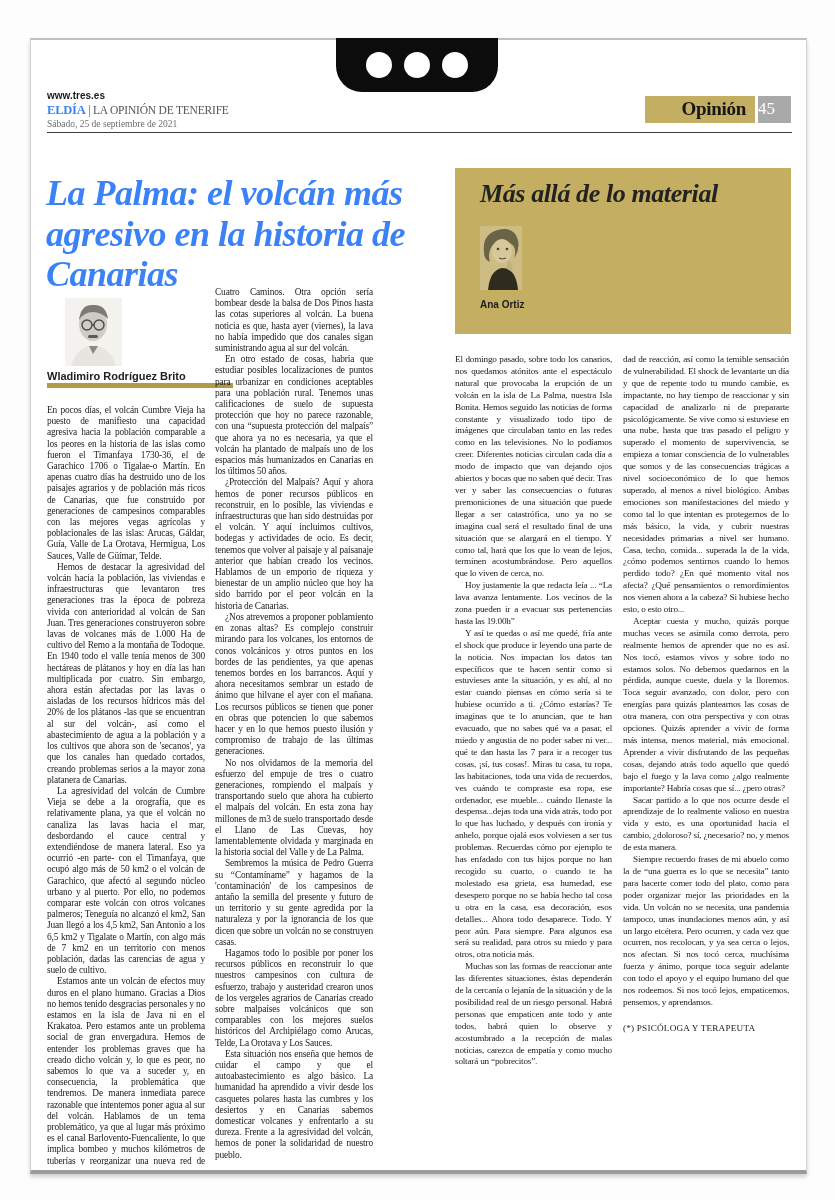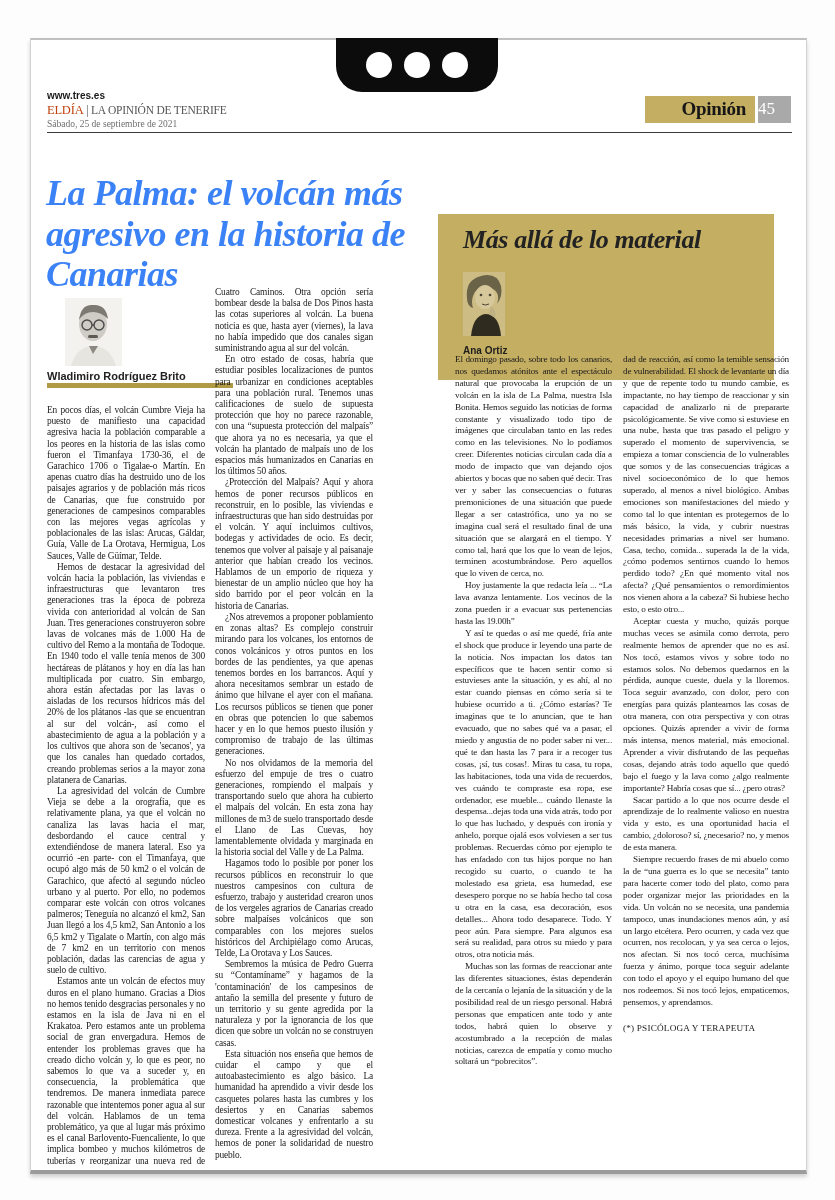--- a/index.html
+++ b/index.html
@@ -15,21 +15,21 @@
   
   .viewer-tab { position:absolute; left:336px; top:38px; width:162px; height:54px;
                 background:#0c0c0c; border-radius:0 0 26px 26px; z-index:20;
                 display:flex; align-items:center; justify-content:center; gap:12px; }
   .viewer-tab .dot { width:26px; height:26px; border-radius:50%; background:#ffffff; }
 
   
   .hdr { position:absolute; left:16px; top:50px; width:745px; }
   .hdr-url  { font-family:"Liberation Sans",sans-serif; font-weight:bold; font-size:10px; color:#1a1a1a; }
   .hdr-mast { margin-top:2px; font-size:12.5px; color:#333; letter-spacing:-0.2px; }
-  .hdr-mast .mast-bold { font-weight:normal; color:#c2410c;margin-top:24px; }
+  .hdr-mast .mast-bold { font-weight:bold; color:#3b82f6;margin-top:24px; }
   .hdr-mast .mast-rest { color:#555; font-size:11.5px; }
   .hdr-date { font-size:9.5px; color:#6e6e6e; margin-top:1px; }
   .hdr-rule { position:absolute; left:16px; top:92px; width:745px; border-top:1.5px solid #3c3c3c; }
 
   .section-badge { position:absolute; left:614px; top:56px; width:110px; height:27px;
                    background:var(--gold); color:#161616; font-weight:bold; font-size:19px;
                    text-align:right; padding:2px 9px 0 18px; letter-spacing:-0.3px; }
   .pageno-badge  { position:absolute; left:727px; top:56px; width:33px; height:27px;
                    background:#a9a9a9; color:#fff; font-size:17px; text-align:left;
                    padding-top:3px; }
@@ -50,22 +50,22 @@
   .col { position:absolute; text-align:justify; color:var(--ink); overflow:hidden;
          hyphens:auto; -webkit-hyphens:auto; }
   .col p { text-indent:10px; }
   .col p:first-child { text-indent:0; }
 
   .a1-col { font-size:9.4px; line-height:11.2px; letter-spacing:-0.15px; }
   .a1-col1 { left:16px;  top:365px; width:158px; height:760px; }
   .a1-col2 { left:184px; top:247px; width:158px; height:878px; }
 
   
-  .a2-box { position:absolute; left:407px; top:128px; width:336px; height:166px;
-            background:var(--gold);margin-top:46px; }
+  .a2-box { position:absolute; left:424px; top:128px; width:336px; height:166px;
+            background:var(--gold); }
   .a2-title { position:absolute; left:25px; top:12px; width:300px;
               font-style:italic; font-size:26px; line-height:1.1; color:#222;
               letter-spacing:-0.4px; }
   .a2-photo { position:absolute; left:25px; top:58px; width:42px; height:64px; }
   .a2-byline { position:absolute; left:25px; top:131px;
                font-family:"Liberation Sans",sans-serif; font-weight:bold;
                font-size:10px; color:#1d1d1d; }
 
   .a2-col { font-size:9.2px; line-height:11.9px; letter-spacing:-0.2px; }
   .a2-col1 { left:424px; top:314px; width:157px; height:812px; }
@@ -117,22 +117,22 @@
       <p>Hemos de destacar la agresividad del volcán hacia la población, las viviendas e infraestructuras que levantaron tres generaciones tras la época de pobreza vivida con anterioridad al volcán de San Juan. Tres generaciones construyeron sobre lavas de volcanes más de 1.000 Ha de cultivo del Remo a la montaña de Todoque. En 1940 todo el valle tenía menos de 300 hectáreas de plátanos y hoy en día las han multiplicada por cuatro. Sin embargo, ahora están afectadas por las lavas o aisladas de los recursos hídricos más del 20% de los plátanos -las que se encuentran al sur del volcán-, así como el abastecimiento de agua a la población y a los cultivos que ahora son de 'secanos', ya que los canales han quedado cortados, creando problemas serios a la mayor zona platanera de Canarias.</p>
       <p>La agresividad del volcán de Cumbre Vieja se debe a la orografía, que es relativamente plana, ya que el volcán no canaliza las lavas hacia el mar, desbordando el cauce central y extendiéndose de manera lateral. Eso ya ocurrió -en parte- con el Timanfaya, que ocupó algo más de 50 km2 o el volcán de Garachico, que afectó al segundo núcleo urbano y al puerto. Por ello, no podemos comparar este volcán con otros volcanes palmeros; Teneguía no alcanzó el km2, San Juan llegó a los 4,5 km2, San Antonio a los 6,5 km2 y Tigalate o Martín, con algo más de 7 km2 en un territorio con menos población, dadas las carencias de agua y suelo de cultivo.</p>
       <p>Estamos ante un volcán de efectos muy duros en el plano humano. Gracias a Dios no hemos tenido desgracias personales y no estamos en la isla de Java ni en el Krakatoa. Pero estamos ante un problema social de gran envergadura. Hemos de entender los problemas graves que ha creado dicho volcán y, lo que es peor, no sabemos lo que va a suceder y, en consecuencia, la problemática que tendremos. De manera inmediata parece razonable que intentemos poner agua al sur del volcán. Hablamos de un tema problemático, ya que al lugar más próximo es el canal Barlovento-Fuencaliente, lo que implica bombeo y muchos kilómetros de tuberías y reorganizar una nueva red de agua, incluida la balsa de</p>
     </div>
   <div class="col a1-col a1-col2">
       <p>Cuatro Caminos. Otra opción sería bombear desde la balsa de Dos Pinos hasta las cotas superiores al volcán. La buena noticia es que, hasta ayer (viernes), la lava no había impedido que dos canales sigan suministrando agua al sur del volcán.</p>
       <p>En otro estado de cosas, habría que estudiar posibles localizaciones de puntos para urbanizar en condiciones aceptables para una población rural. Tenemos unas calificaciones de suelo de supuesta protección que hoy no parece razonable, con una “supuesta protección del malpaís” que ahora ya no es necesaria, ya que el volcán ha plantado de malpaís uno de los espacios más humanizados en Canarias en los últimos 50 años.</p>
       <p>¿Protección del Malpaís? Aquí y ahora hemos de poner recursos públicos en reconstruir, en lo posible, las viviendas e infraestructuras que han sido destruidas por el volcán. Y aquí incluimos cultivos, bodegas y actividades de ocio. Es decir, tenemos que volver al paisaje y al paisanaje anterior que habían creado los vecinos. Hablamos de un emporio de riqueza y bienestar de un amplio núcleo que hoy ha sido barrido por el peor volcán en la historia de Canarias.</p>
       <p>¿Nos atrevemos a proponer poblamiento en zonas altas? Es complejo construir mirando para los volcanes, los entornos de conos volcánicos y otros puntos en los bordes de las pendientes, ya que apenas tenemos bordes en los barrancos. Aquí y ahora necesitamos sembrar un estado de ánimo que hilvane el ayer con el mañana. Los recursos públicos se tienen que poner en obras que potencien lo que sabemos hacer y en lo que hemos puesto ilusión y compromiso de trabajo de las últimas generaciones.</p>
       <p>No nos olvidamos de la memoria del esfuerzo del empuje de tres o cuatro generaciones, rompiendo el malpaís y transportando suelo que ahora ha cubierto el malpaís del volcán. En esta zona hay millones de m3 de suelo transportado desde el Llano de Las Cuevas, hoy lamentablemente olvidada y marginada en la historia social del Valle y de La Palma.</p>
+      <p>Sembremos la música de Pedro Guerra su “Contamíname” y hagamos de la 'contaminación' de los campesinos de antaño la semilla del presente y futuro de un territorio y su gente agredida por la naturaleza y por la ignorancia de los que dicen que sobre un volcán no se construyen casas.</p>
       <p>Hagamos todo lo posible por poner los recursos públicos en reconstruir lo que nuestros campesinos con cultura de esfuerzo, trabajo y austeridad crearon unos de los vergeles agrarios de Canarias creado sobre malpaíses volcánicos que son comparables con los mejores suelos históricos del Archipiélago como Arucas, Telde, La Orotava y Los Sauces.</p>
-      <p>Sembremos la música de Pedro Guerra su “Contamíname” y hagamos de la 'contaminación' de los campesinos de antaño la semilla del presente y futuro de un territorio y su gente agredida por la naturaleza y por la ignorancia de los que dicen que sobre un volcán no se construyen casas.</p>
       <p>Esta situación nos enseña que hemos de cuidar el campo y que el autoabastecimiento es algo básico. La humanidad ha aprendido a vivir desde los casquetes polares hasta las cumbres y los desiertos y en Canarias sabemos domesticar volcanes y enfrentarlo a su dureza. Frente a la agresividad del volcán, hemos de poner la solidaridad de nuestro pueblo.</p>
     </div>
 
   <div class="a2-box">
     <h2 class="a2-title">Más allá de lo material</h2>
     <div class="a2-photo">
       <svg width="42" height="64" viewBox="0 0 42 64">
         <rect width="42" height="64" fill="#cdbd85"></rect>
         <path d="M4 26 Q2 8 18 4 Q34 0 38 14 Q40 24 34 32 Q38 20 28 16 Q14 12 10 24 Q8 30 10 36 Q4 34 4 26Z" fill="#6b6348"></path>
         <ellipse cx="22" cy="25" rx="10" ry="12" fill="#d6c89b"></ellipse>

